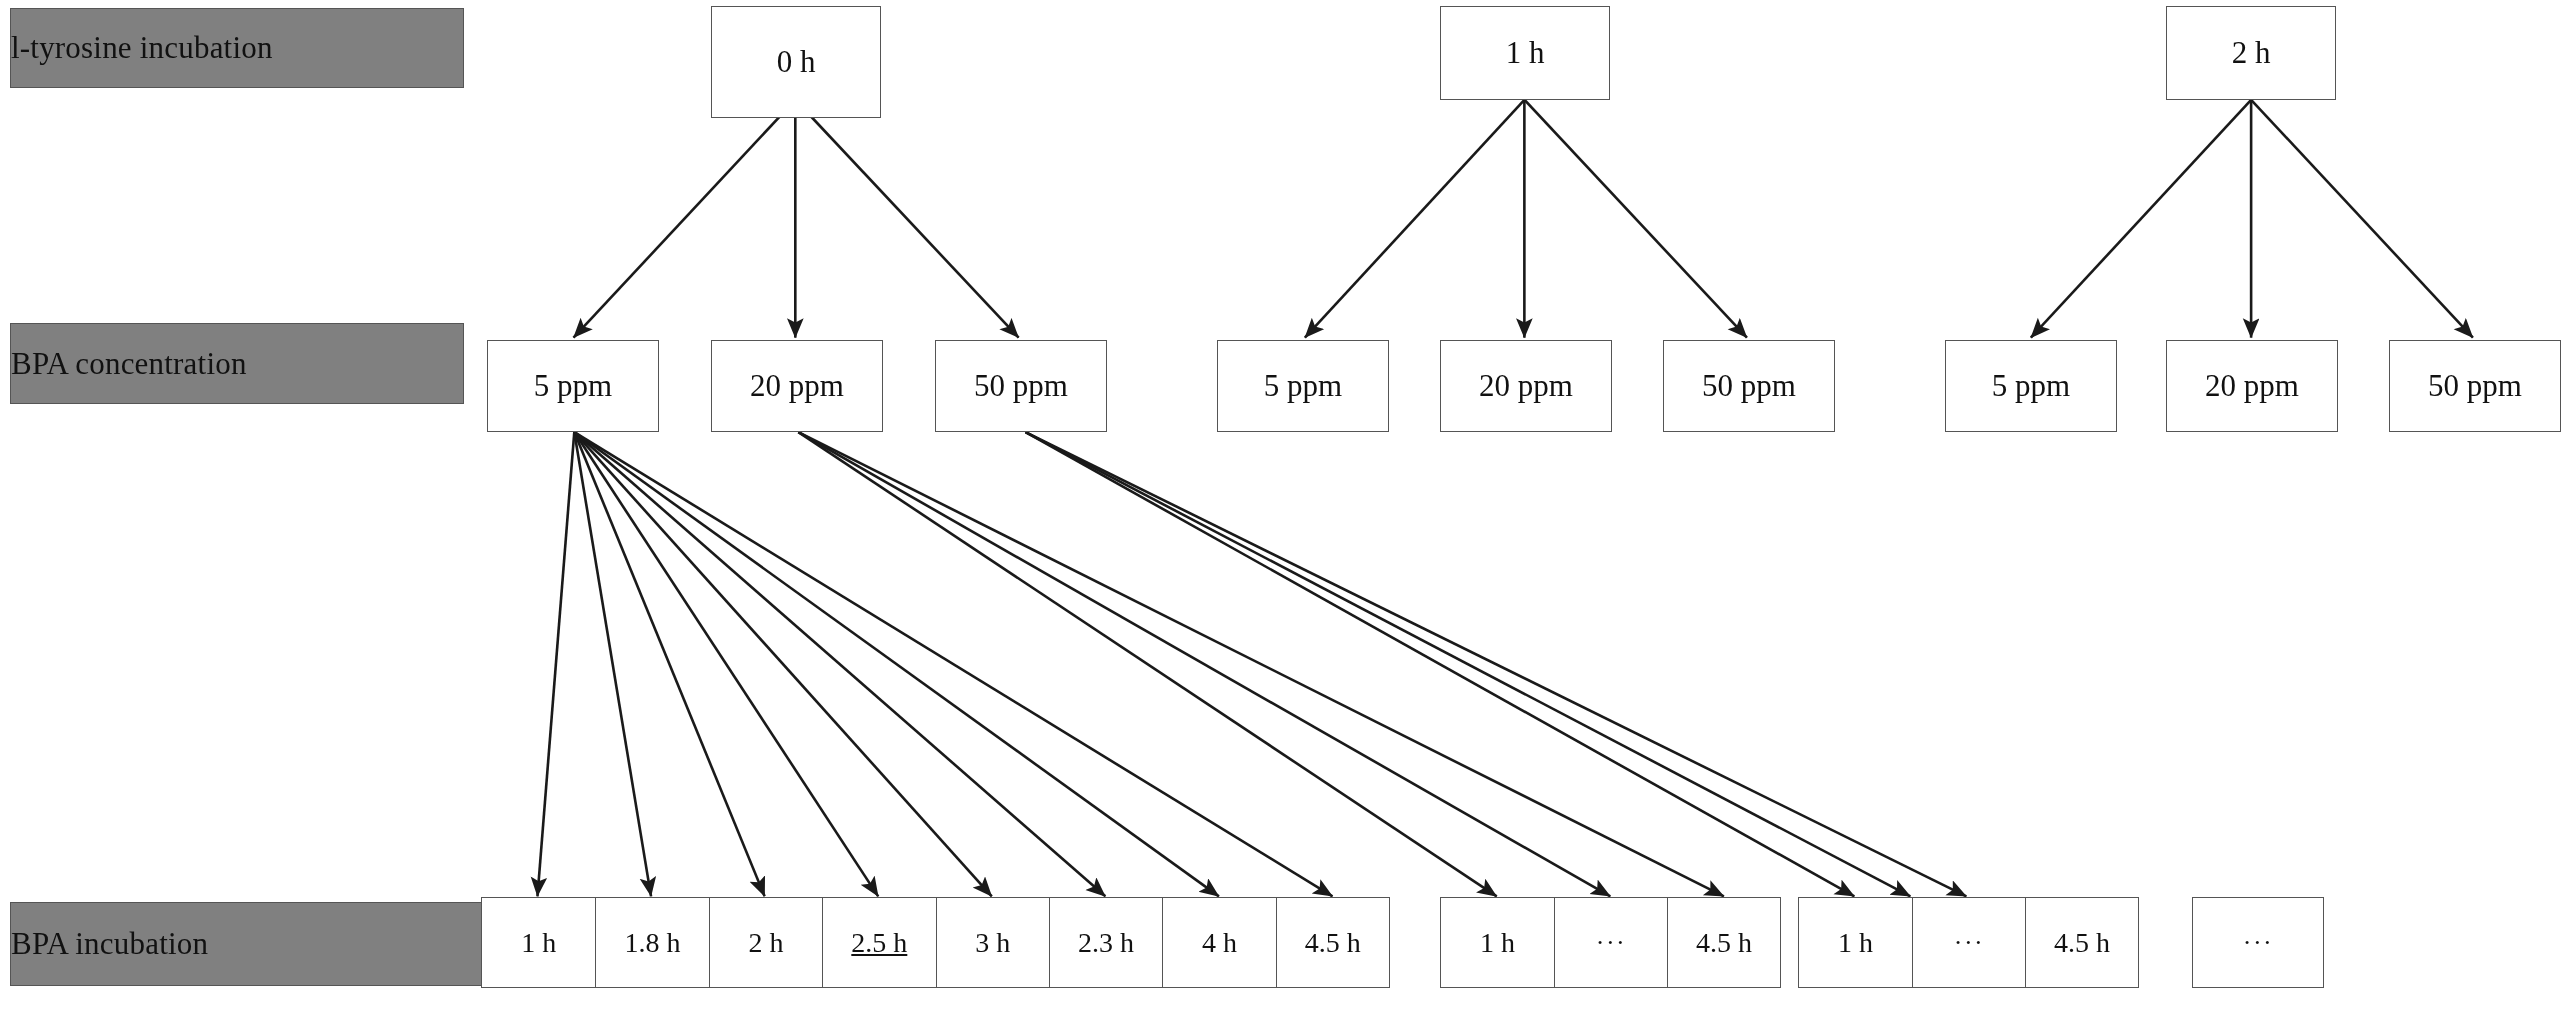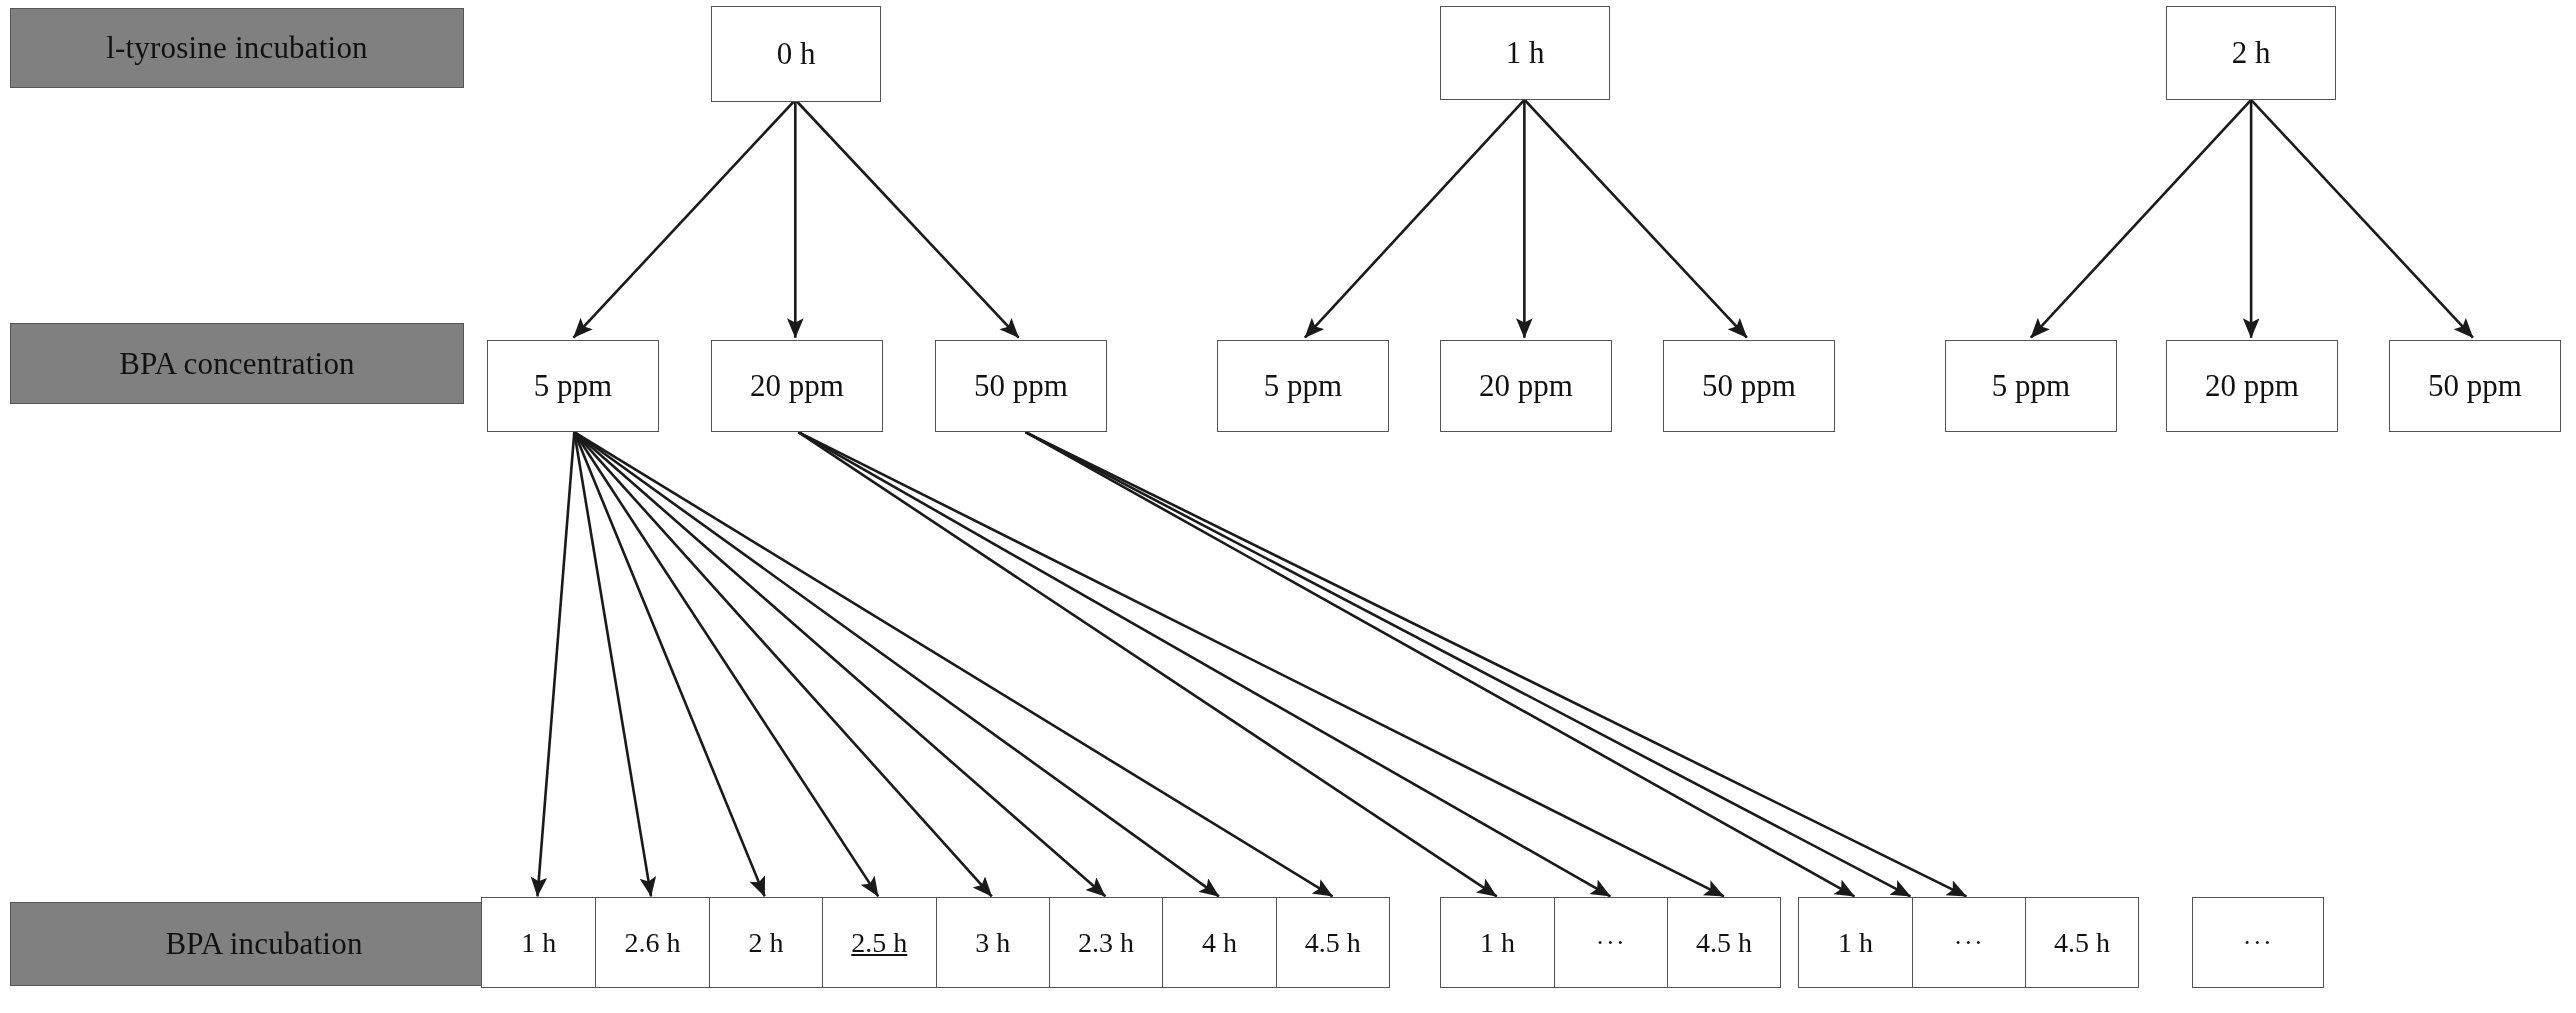--- a/index.html
+++ b/index.html
@@ -2,21 +2,21 @@
 <html style="font-size:12.3px"><head>
 <meta charset="utf-8">
 <style>
   html,body{margin:0;padding:0;background:#ffffff;}
   body{width:2576px;height:1013px;overflow:hidden;
        font-family:"Liberation Serif","DejaVu Serif",serif;}
   #stage{position:relative;width:2576px;height:1013px;background:#fff;}
   svg#wires{position:absolute;left:0;top:0;width:2576px;height:1013px;pointer-events:none;}
 
   .rowlabel{position:absolute;background:#808080;border:1.5px solid #555555;
-            box-sizing:border-box;display:flex;align-items:center;justify-content:center;
+            box-sizing:border-box;display:flex;align-items:center;justify-content:flex-start;
             color:#111;font-size:31px;letter-spacing:0.2px;}
   .node{position:absolute;background:#ffffff;border:1.5px solid #555555;box-sizing:border-box;
         display:flex;align-items:center;justify-content:center;color:#111;font-size:31px;}
   .cellrow{position:absolute;display:flex;border:1.5px solid #555555;box-sizing:border-box;
            background:#fff;}
   .cell{box-sizing:border-box;display:flex;align-items:center;justify-content:center;
         color:#111;font-size:28px;border-left:1.5px solid #555555;}
   .cell:first-child{border-left:none;}
   .ell{letter-spacing:1.5px;font-size:26px;}
 </style>
@@ -70,21 +70,21 @@
   <div class="rowlabel" style="left:10px;top:7.7px;width:454px;height:80px;">
     <span>l-tyrosine incubation</span>
   </div>
   <div class="rowlabel" style="left:10px;top:323px;width:454px;height:81px;">
     <span>BPA concentration</span>
   </div>
   <div class="rowlabel" style="left:10px;top:902px;width:508px;height:84px;">
     <span>BPA incubation</span>
   </div>
 
-  <div class="node" style="left:711px;top:6.1px;width:170px;height:96px;">
+  <div class="node" style="left:711px;top:6.1px;width:170px;height:112px;">
     <span>0 h</span>
   </div>
   <div class="node" style="left:1440px;top:6.1px;width:170px;height:94px;">
     <span>1 h</span>
   </div>
   <div class="node" style="left:2166px;top:6.1px;width:170px;height:94px;">
     <span>2 h</span>
   </div>
 
   <div class="node" style="left:487px;top:340px;width:172px;height:92px;">
@@ -112,21 +112,21 @@
   </div>
   <div class="node" style="left:2166px;top:340px;width:172px;height:92px;">
     <span>20 ppm</span>
   </div>
   <div class="node" style="left:2389px;top:340px;width:172px;height:92px;">
     <span>50 ppm</span>
   </div>
 
   <div class="cellrow" style="left:481px;top:897px;width:909px;height:91px;">
     <div class="cell" style="width:114px;">1 h</div>
-    <div class="cell" style="width:114px;">2.6 h</div>
+    <div class="cell" style="width:114px;">1.8 h</div>
     <div class="cell" style="width:114px;">2 h</div>
     <div class="cell" style="width:114px;text-decoration:underline;">2.5 h</div>
     <div class="cell" style="width:114px;">3 h</div>
     <div class="cell" style="width:114px;">2.3 h</div>
     <div class="cell" style="width:114px;">4 h</div>
     <div class="cell" style="width:114px;">4.5 h</div>
   </div>
 
   <div class="cellrow" style="left:1440px;top:897px;width:341px;height:91px;">
     <div class="cell" style="width:114px;">1 h</div>

